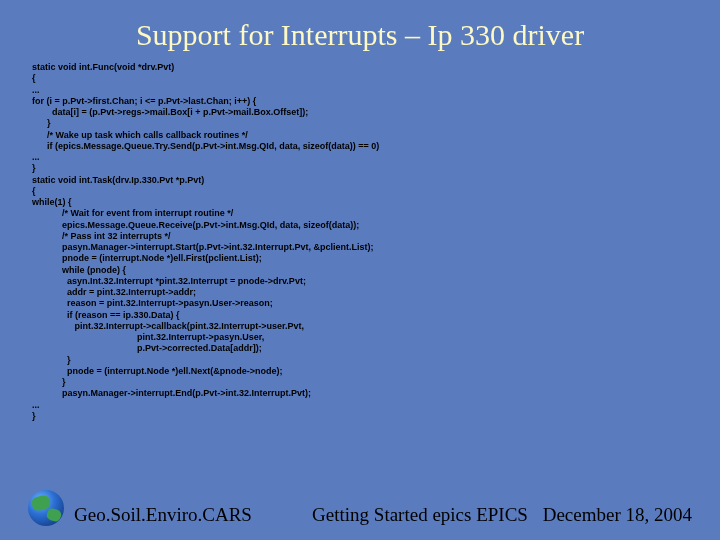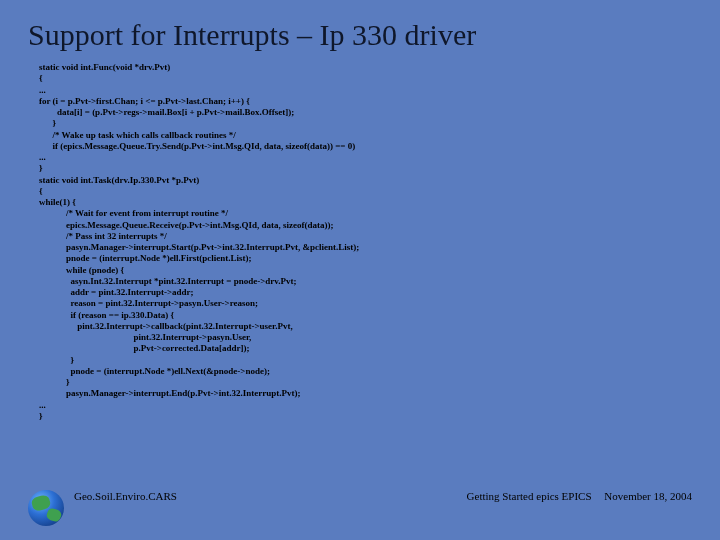--- a/index.html
+++ b/index.html
@@ -12,43 +12,43 @@
     position: relative;
   }
   .slide {
     width: 100%;
     height: 100%;
     padding: 18px 28px 0 28px;
     position: relative;
   }
   .title {
     font-size: 30px;
-    color: #0f172a;
-    text-align: left;
+    color: #fef9c3;
+    text-align: center;
     margin-bottom: 10px;
     font-weight: normal;
   }
   .code {
-    font-family: Liberation Serif, serif;
+    font-family: Liberation Sans, sans-serif;
     font-size: 9px;
     line-height: 1.25;
     color: #000;
     white-space: pre;
     font-weight: bold;
-    margin-left: 11px;
+    margin-left: 4px;
   }
   .footer {
     position: absolute;
     bottom: 14px;
     left: 0;
     width: 100%;
     padding: 0 28px;
     display: flex;
-    align-items: flex-start;
-    font-size: 11px;
+    align-items: flex-end;
+    font-size: 19px;
     color: #000;
   }
   .globe {
     width: 36px;
     height: 36px;
     border-radius: 50%;
     background: radial-gradient(circle at 35% 30%, #6fb6ff 0%, #2c6fd4 40%, #0a2a6a 100%);
     position: relative;
     overflow: hidden;
     margin-right: 10px;
@@ -103,16 +103,16 @@
             }
             pasyn.Manager-&gt;interrupt.End(p.Pvt-&gt;int.32.Interrupt.Pvt);
 ...
 }</pre>
   <div class="footer">
     <div class="globe"></div>
     <span class="footer-left">Geo.Soil.Enviro.CARS</span>
     <span class="footer-spacer"></span>
     <span class="footer-right">
       <span>Getting Started epics EPICS</span>
-      <span class="footer-date">November 18, 2004</span>
+      <span class="footer-date">December 18, 2004</span>
     </span>
   </div>
 </div>
 
 </body></html>

